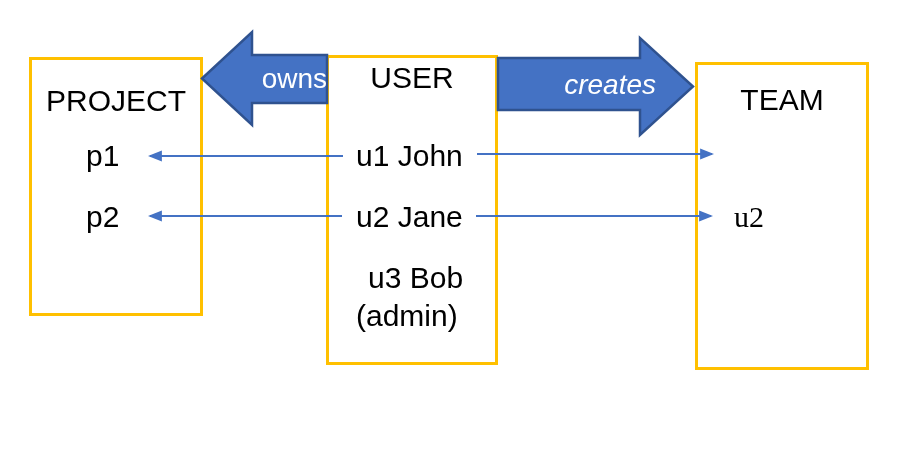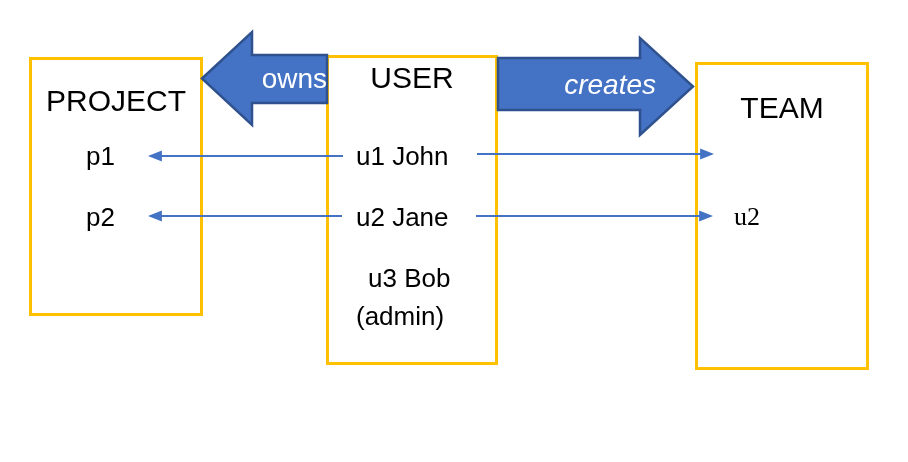--- a/index.html
+++ b/index.html
@@ -36,24 +36,24 @@
     position: absolute;
     left: 0;
     width: 100%;
     text-align: center;
     font-size: 30px;
     line-height: 32px;
     white-space: nowrap;
   }
   .box-project .entity-title { top: 25px; }
   .box-user    .entity-title { top: 4px; }
-  .box-team    .entity-title { top: 27px; text-align: center; }
+  .box-team    .entity-title { top: 19px; text-align: center; }
   .item {
     position: absolute;
-    font-size: 26px;
+    font-size: 30px;
     line-height: 28px;
     white-space: nowrap;
     z-index: 3;
   }
   .arrow-label {
     position: absolute;
     text-align: right;
     color: var(--arrow-label, #FFFFFF);
     font-size: 28px;
     line-height: 30px;

